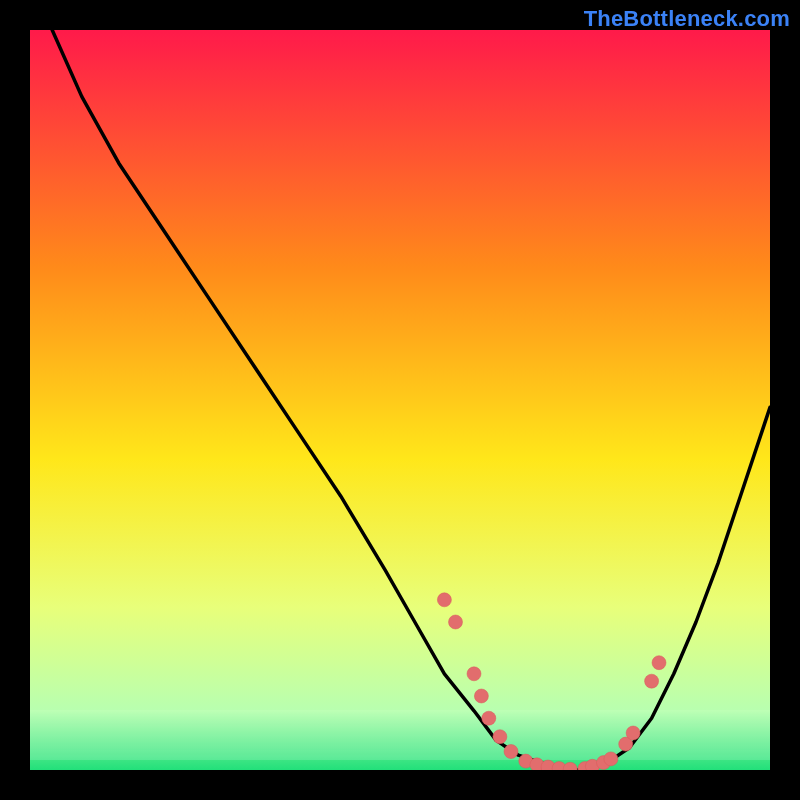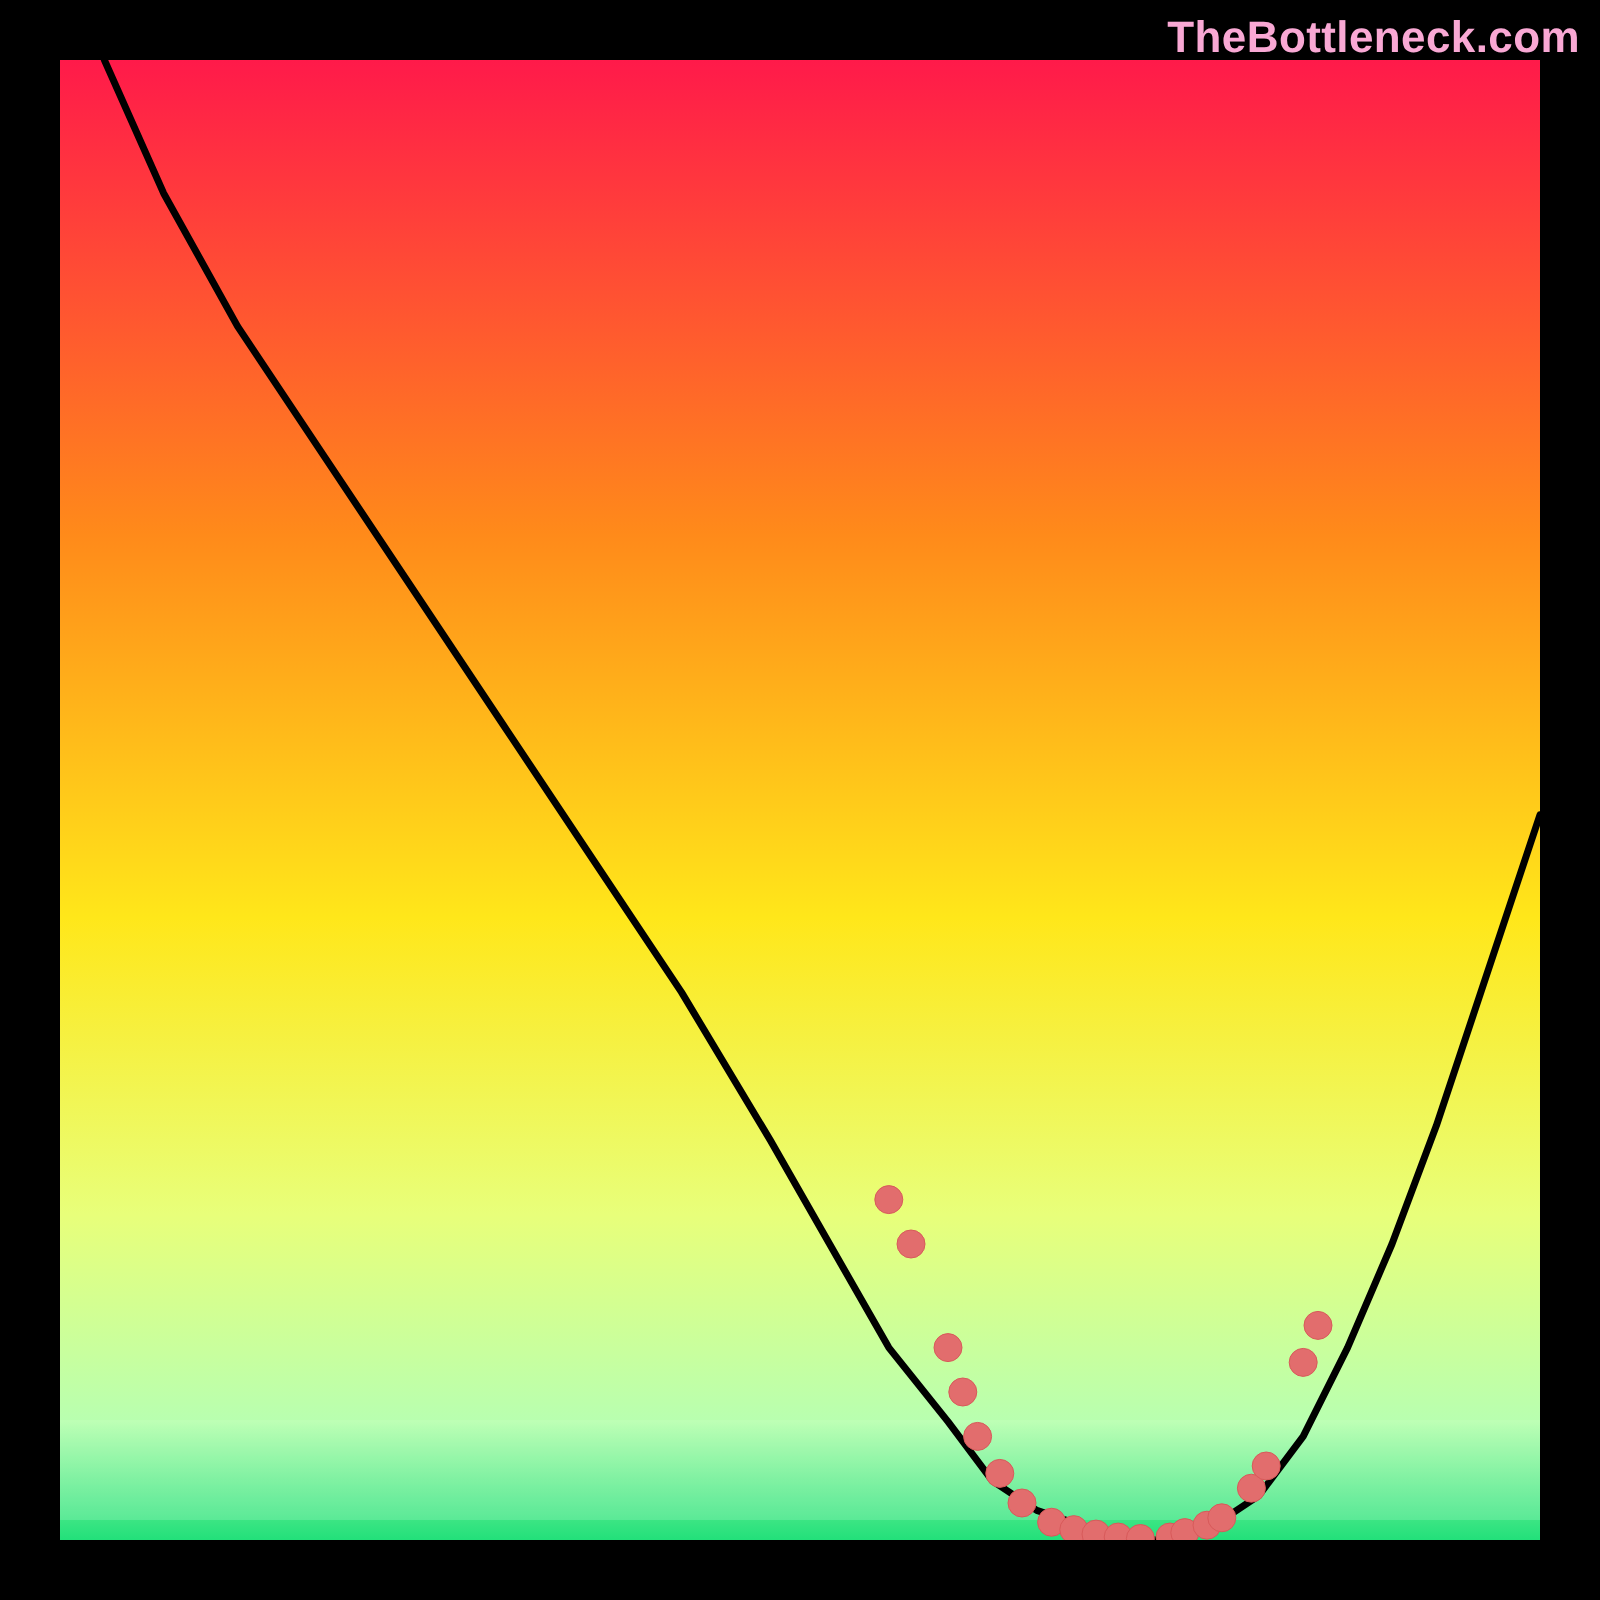--- a/index.html
+++ b/index.html
@@ -16,21 +16,21 @@
     height: 800px;
     background: #000;
   }
   .watermark {
     position: absolute;
     top: 6px;
     right: 10px;
     font-family: Arial, Helvetica, sans-serif;
     font-size: 22px;
     font-weight: 600;
-    color: #f9a8d4;
+    color: #3b82f6;
     letter-spacing: 0.2px;
   }
   .plot-area {
     position: absolute;
     left: 30px;
     top: 30px;
     width: 740px;
     height: 740px;
   }
   .plot-area svg {

